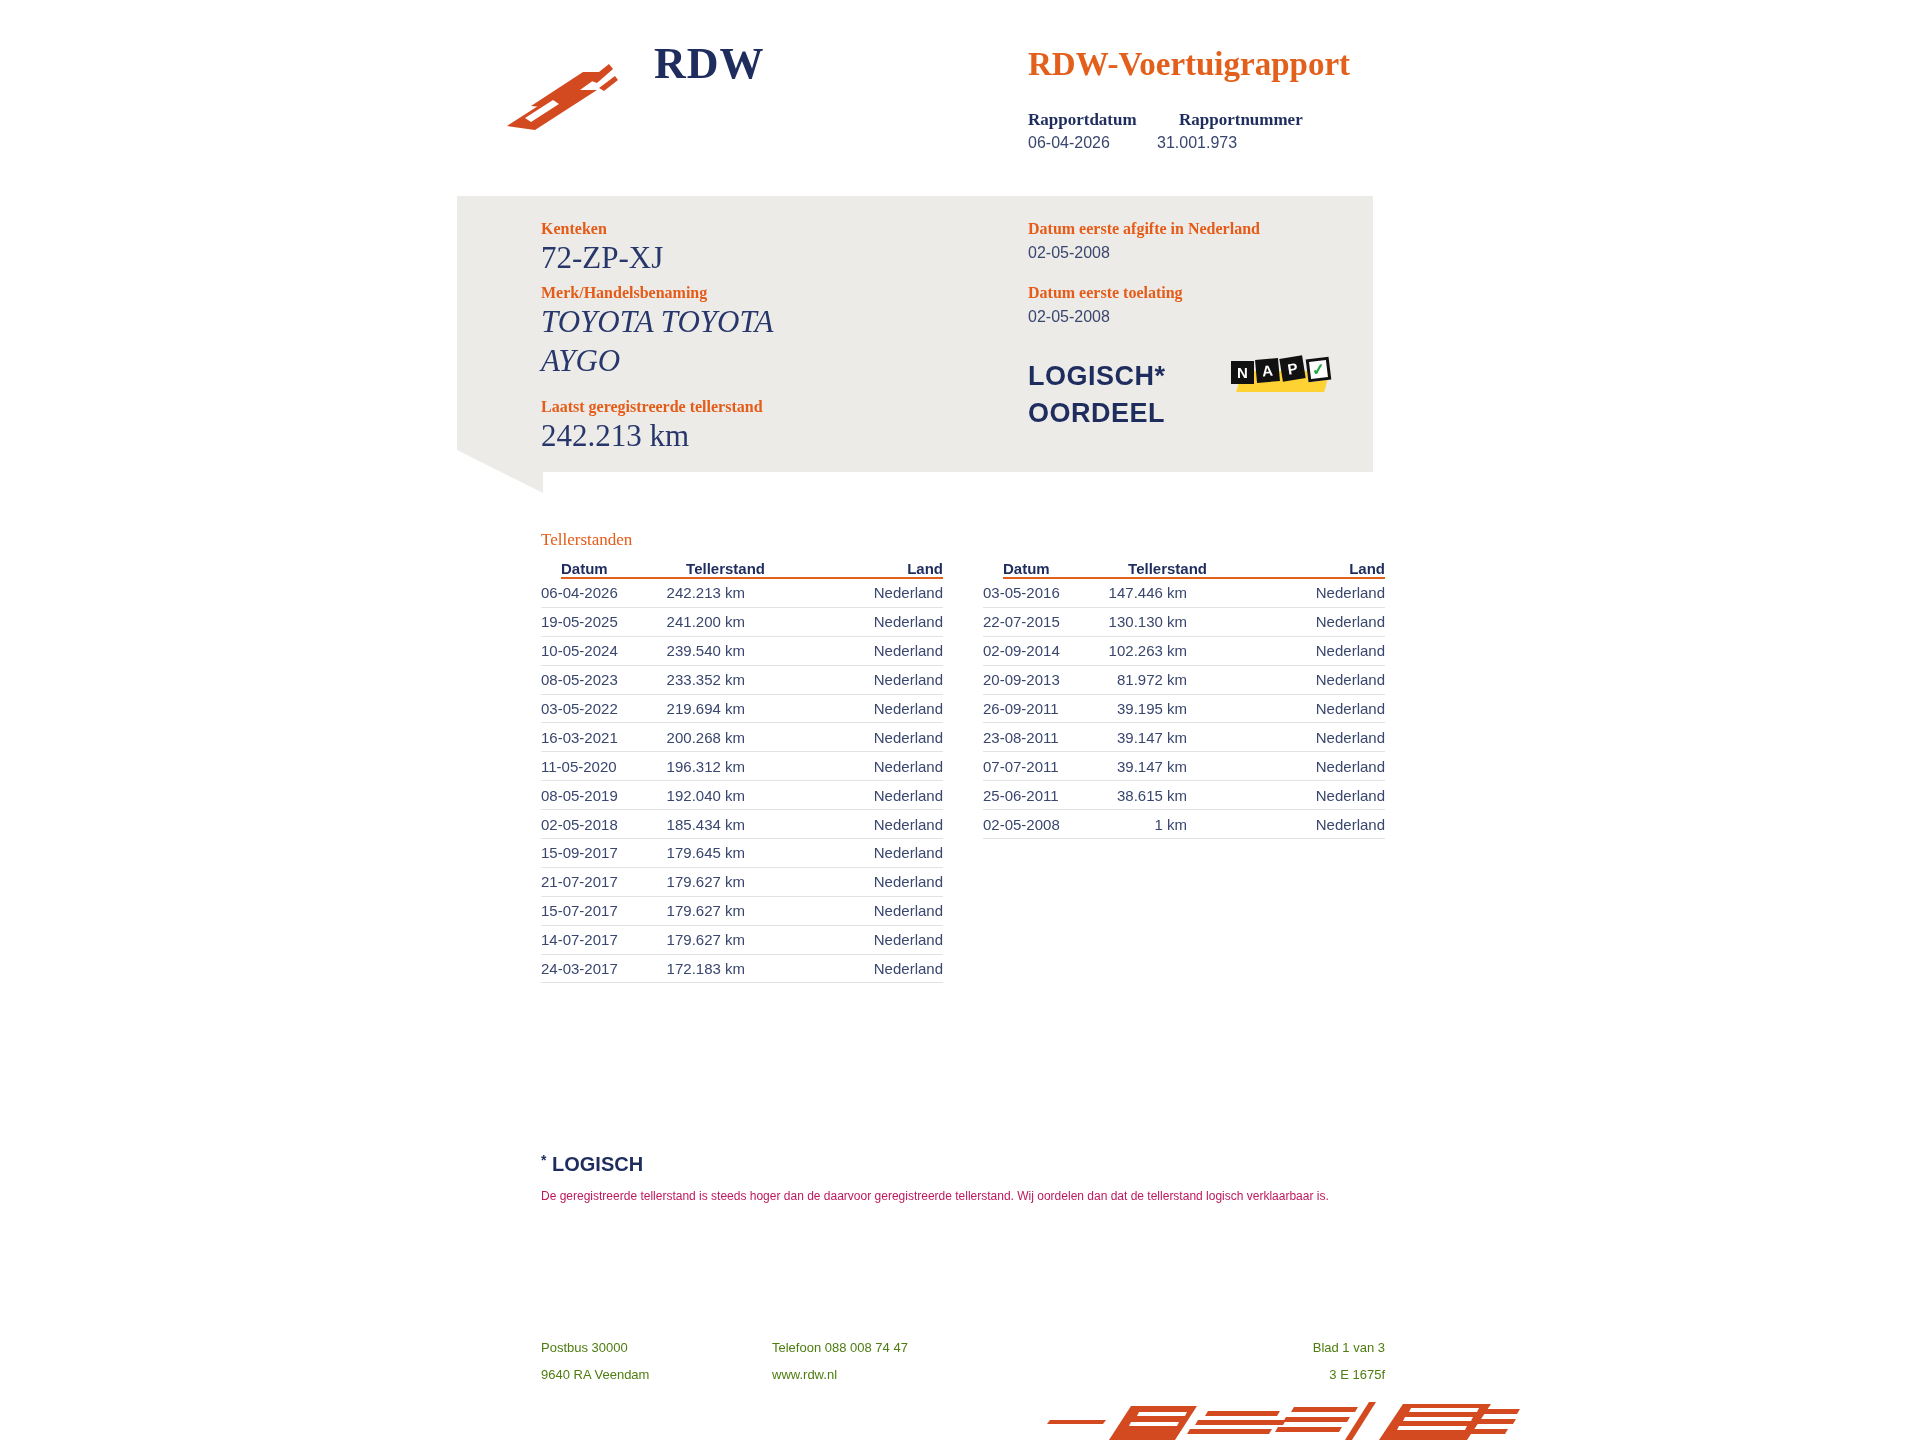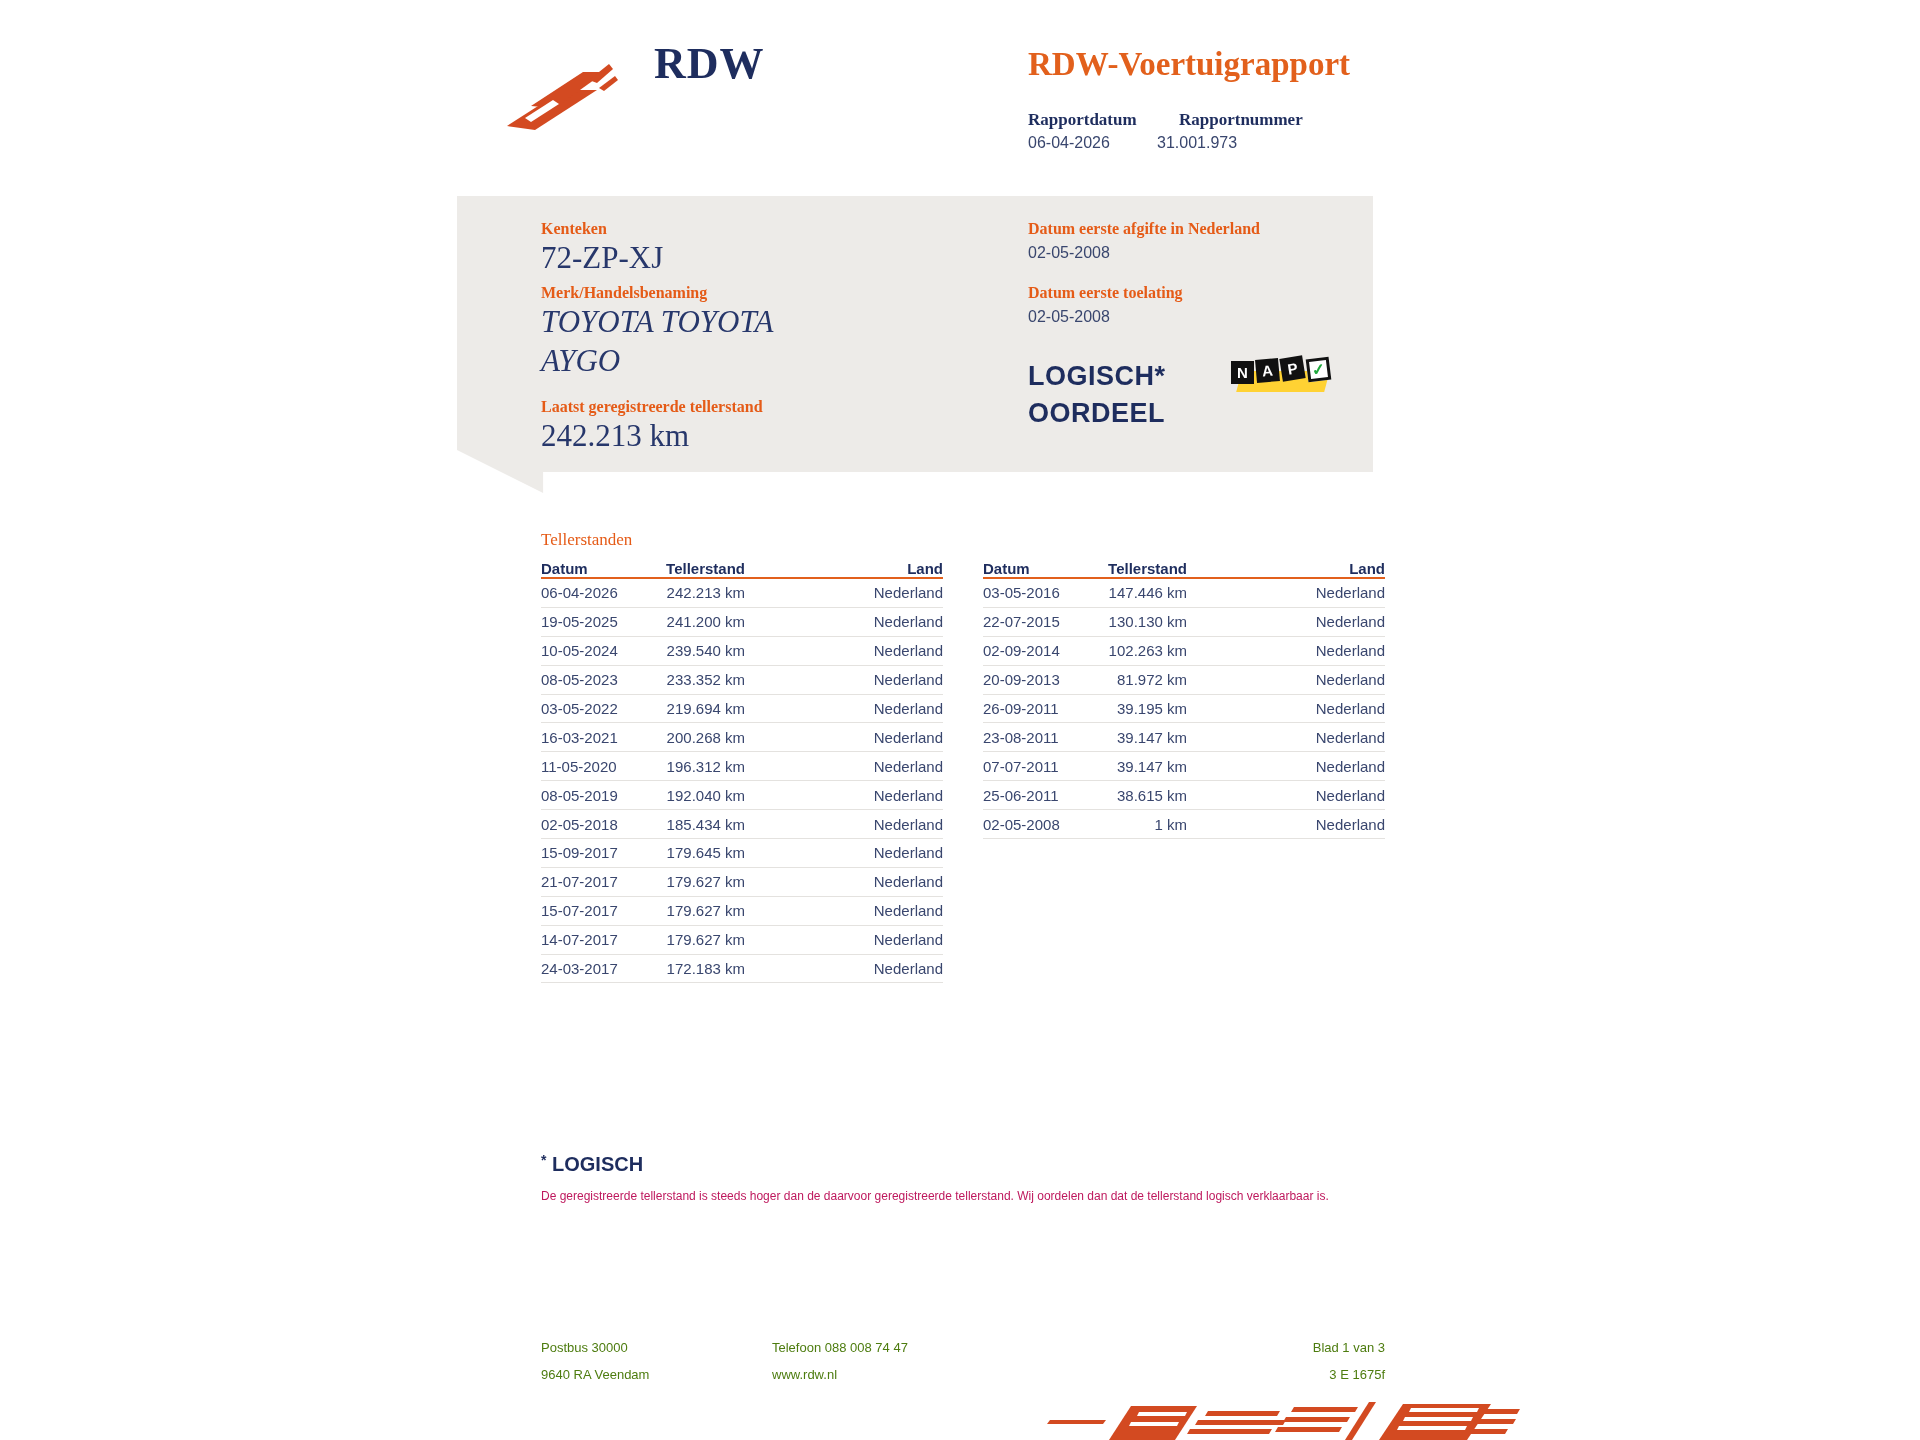--- a/index.html
+++ b/index.html
@@ -25,21 +25,21 @@
   .nap{width:104px;height:48px;}
   .nap .strip{position:absolute;left:8px;top:17px;width:88px;height:21px;background:#FFD233;transform:skewX(-15deg);}
   .nap .sq{position:absolute;width:23px;height:23px;background:#111111;color:#ffffff;
            font-weight:bold;font-size:15px;display:flex;align-items:center;justify-content:center;}
   .nap .chk{background:#ffffff;border:3px solid #111111;box-sizing:border-box;color:#1FA83C;font-size:16px;}
 
   
   .section-title{font-family:"Liberation Serif", serif;font-weight:normal;font-size:17px;color:#E55B17;}
   .otable{width:402px;}
   .thead{display:flex;align-items:flex-end;height:24px;border-bottom:2px solid #E2601C;
-         font-weight:bold;font-size:15px;color:#1E2D5E;}
+         font-weight:bold;font-size:15px;color:#1E2D5E;margin-left:20px;}
   .trow{display:flex;align-items:center;height:27.9px;border-bottom:1px solid #E4E2DF;
         font-size:15px;color:#39466E;}
   .c-datum{width:112px;text-align:left;}
   .c-teller{width:92px;text-align:right;}
   .c-land{flex:1;text-align:right;}
 
   
   .note-title{font-size:20px;font-weight:bold;color:#1E2D5E;}
   .note-text{width:800px;font-size:12px;line-height:27px;color:#be185d;}
 

